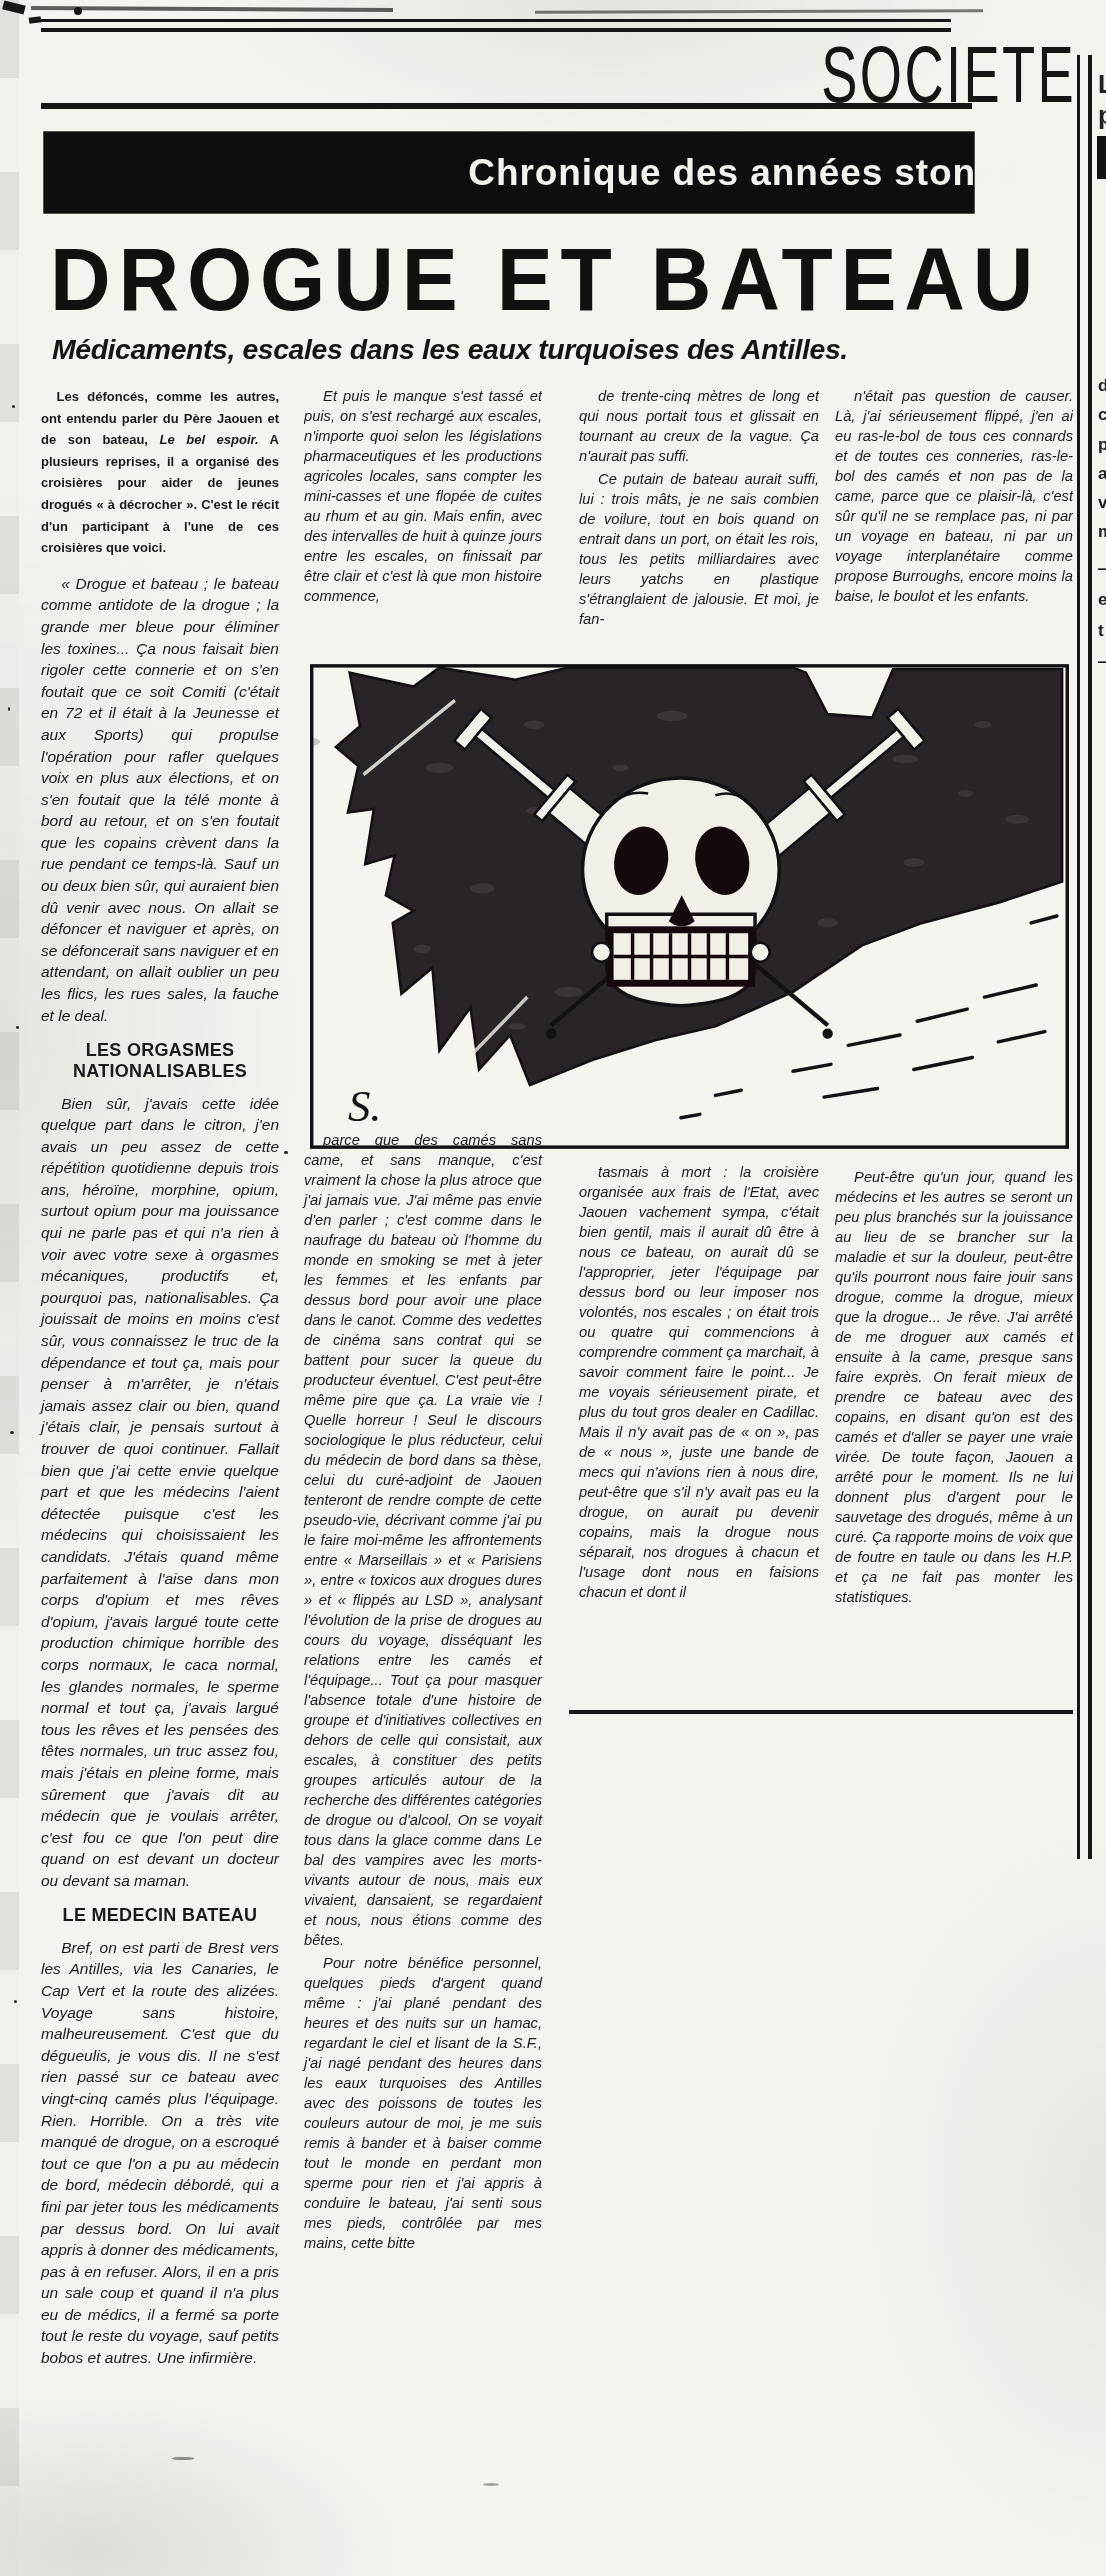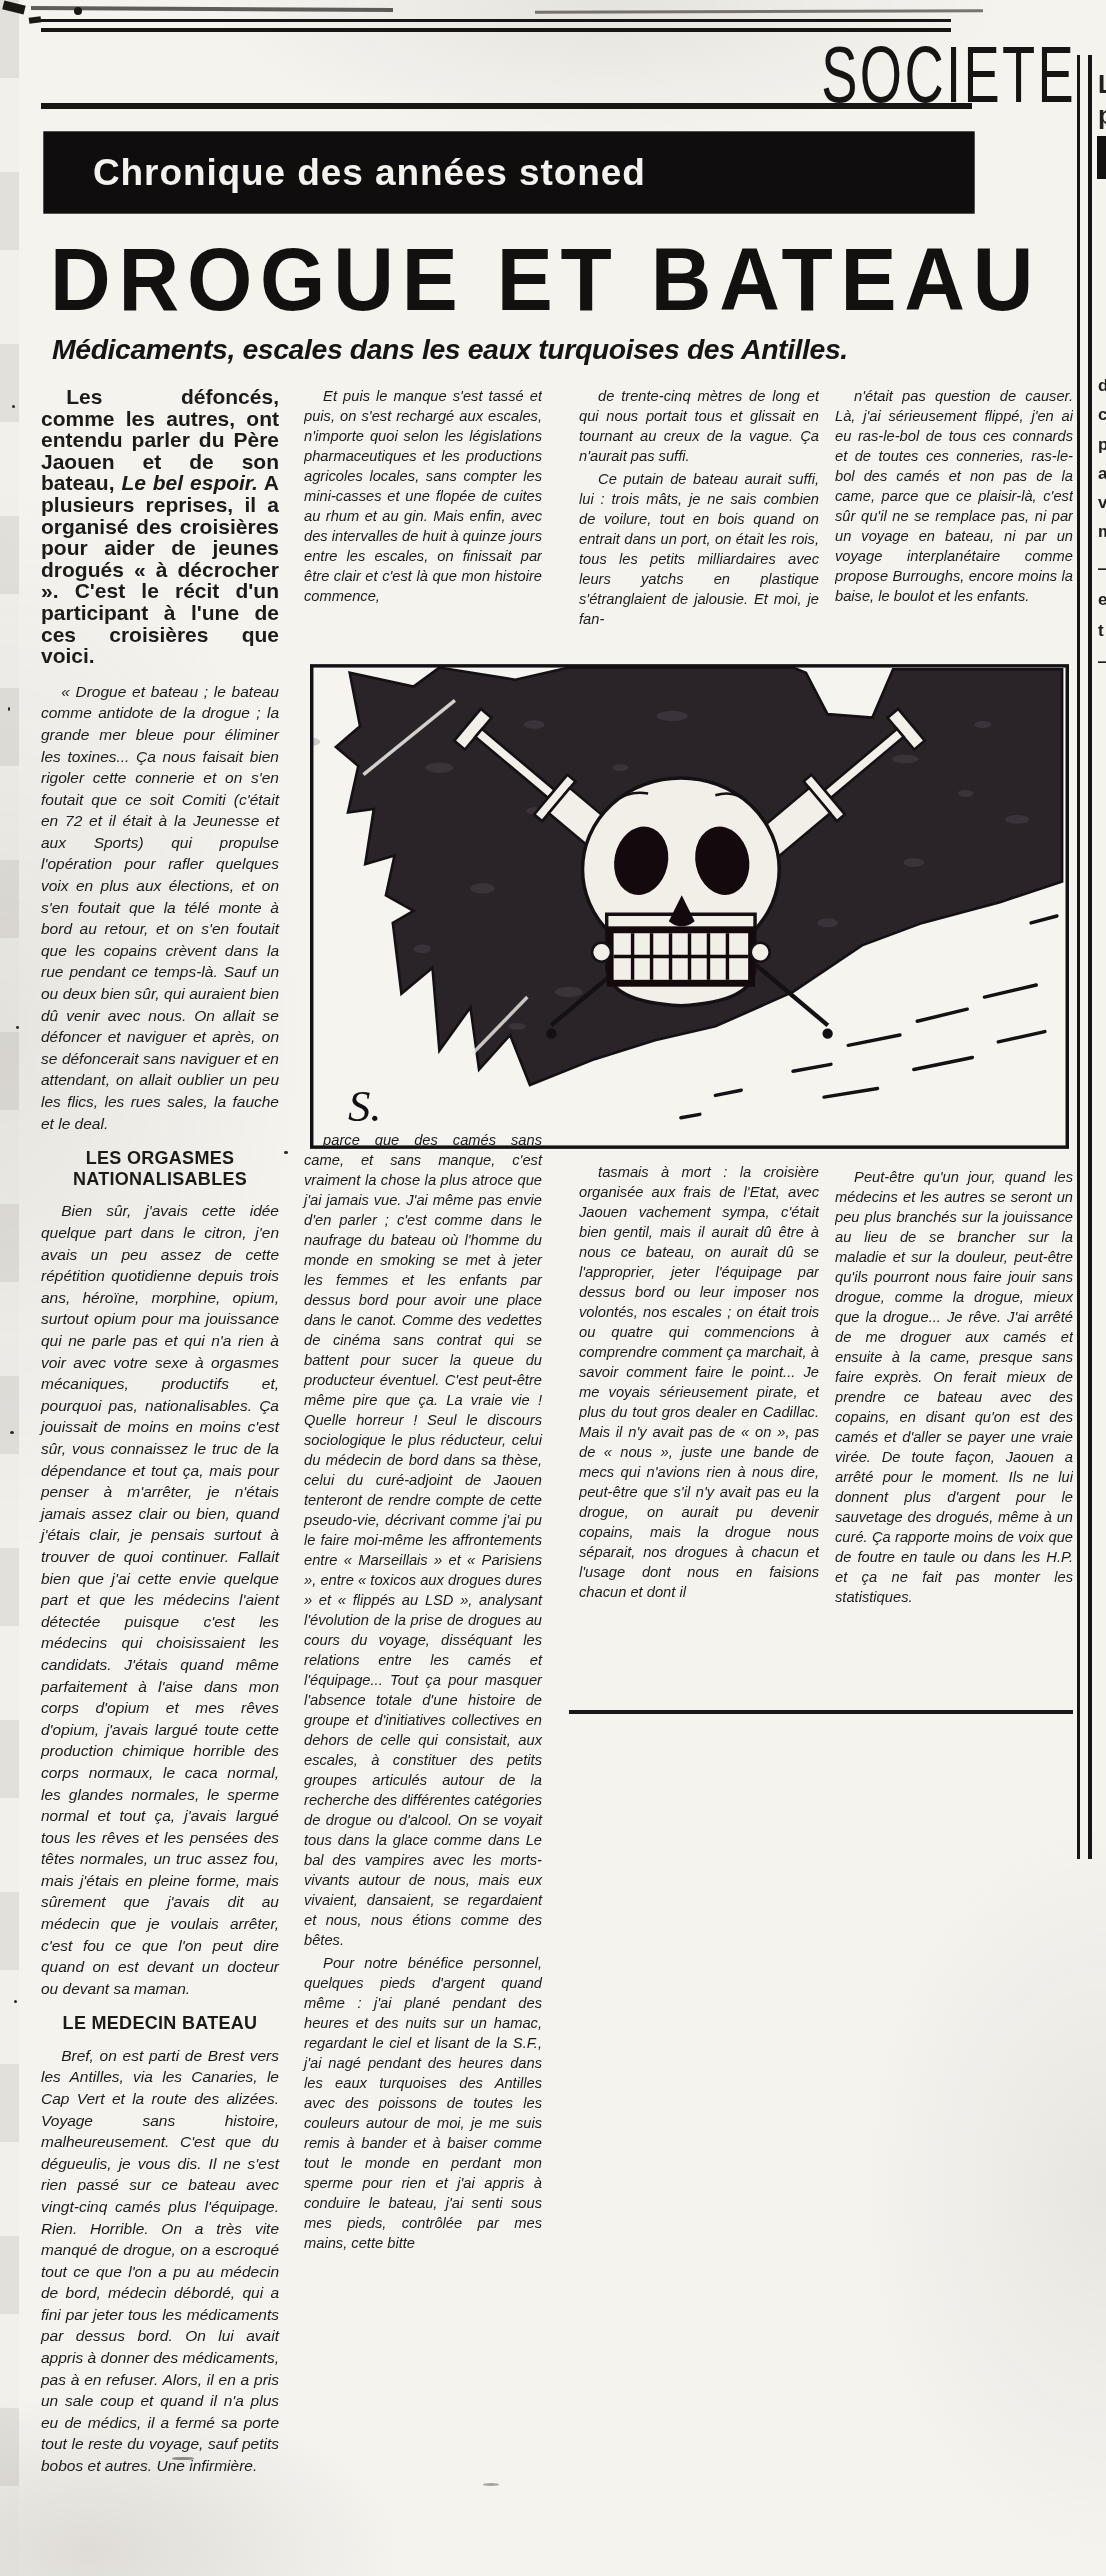--- a/index.html
+++ b/index.html
@@ -24,40 +24,40 @@
     background:repeating-linear-gradient(180deg, rgba(90,85,78,.12) 0 78px, rgba(90,85,78,.02) 78px 172px);}
   
   .rule{background:#181614;}
   
   .section-title{
     right:31px;top:29px;font-size:59px;font-weight:400;letter-spacing:2.6px;
     transform:scale(.92,1.35);transform-origin:top right;color:#161514;
   }
   .kicker{
     left:45px;top:133px;width:928px;height:79px;background:#0f0d0e;
-    display:flex;align-items:center;justify-content:flex-start;
+    display:flex;align-items:center;justify-content:flex-end;
     box-shadow:0 0 0 1.7px #0f0d0e;
   }
   .kicker span{
     color:#f4f2ec;font-size:37px;font-weight:700;letter-spacing:0.9px;transform:translateX(48px);
   }
   .headline{
     left:50px;top:229px;width:1000px;font-size:84px;font-weight:700;
     letter-spacing:7.8px;white-space:nowrap;transform:scale(1,1.05);transform-origin:top left;color:#121110;
   }
   .standfirst{
     left:52px;top:333px;width:862px;font-size:28.4px;font-weight:700;font-style:italic;
     letter-spacing:-0.4px;color:#161514;
   }
   
   .col{position:absolute;text-align:justify;}
   .col p{margin:0 0 0 0;text-indent:1.3em;}
   .col p + p{margin-top:3.4px;}
   .c1{left:41px;top:386px;width:238px;font-size:15.5px;line-height:21.6px;font-style:italic;}
-  .c1 .intro{font-style:normal;font-weight:700;font-size:21px;line-height:21.6px;text-indent:1.2em;margin-bottom:14px;}
+  .c1 .intro{font-style:normal;font-weight:700;font-size:13px;line-height:21.6px;text-indent:1.2em;margin-bottom:14px;}
   .c1 .intro .book{font-style:italic;}
   .subhead{font-style:normal;font-weight:700;font-size:18px;line-height:21px;text-align:center;
     text-indent:0;margin:14px 0 10.3px 0;letter-spacing:0.3px;}
   .ctop{top:386px;height:274px;overflow:hidden;font-size:14.7px;line-height:20px;font-style:italic;width:238px;}
   .cbot{font-size:14.7px;line-height:20px;font-style:italic;width:238px;}
   .c2x{left:304px;}
   .c3x{left:569px;width:240px;margin-left:10px;}
   .c4x{left:835px;}
   
   .illo{left:310px;top:664px;width:759px;height:485px;background:#f6f4ef;}

